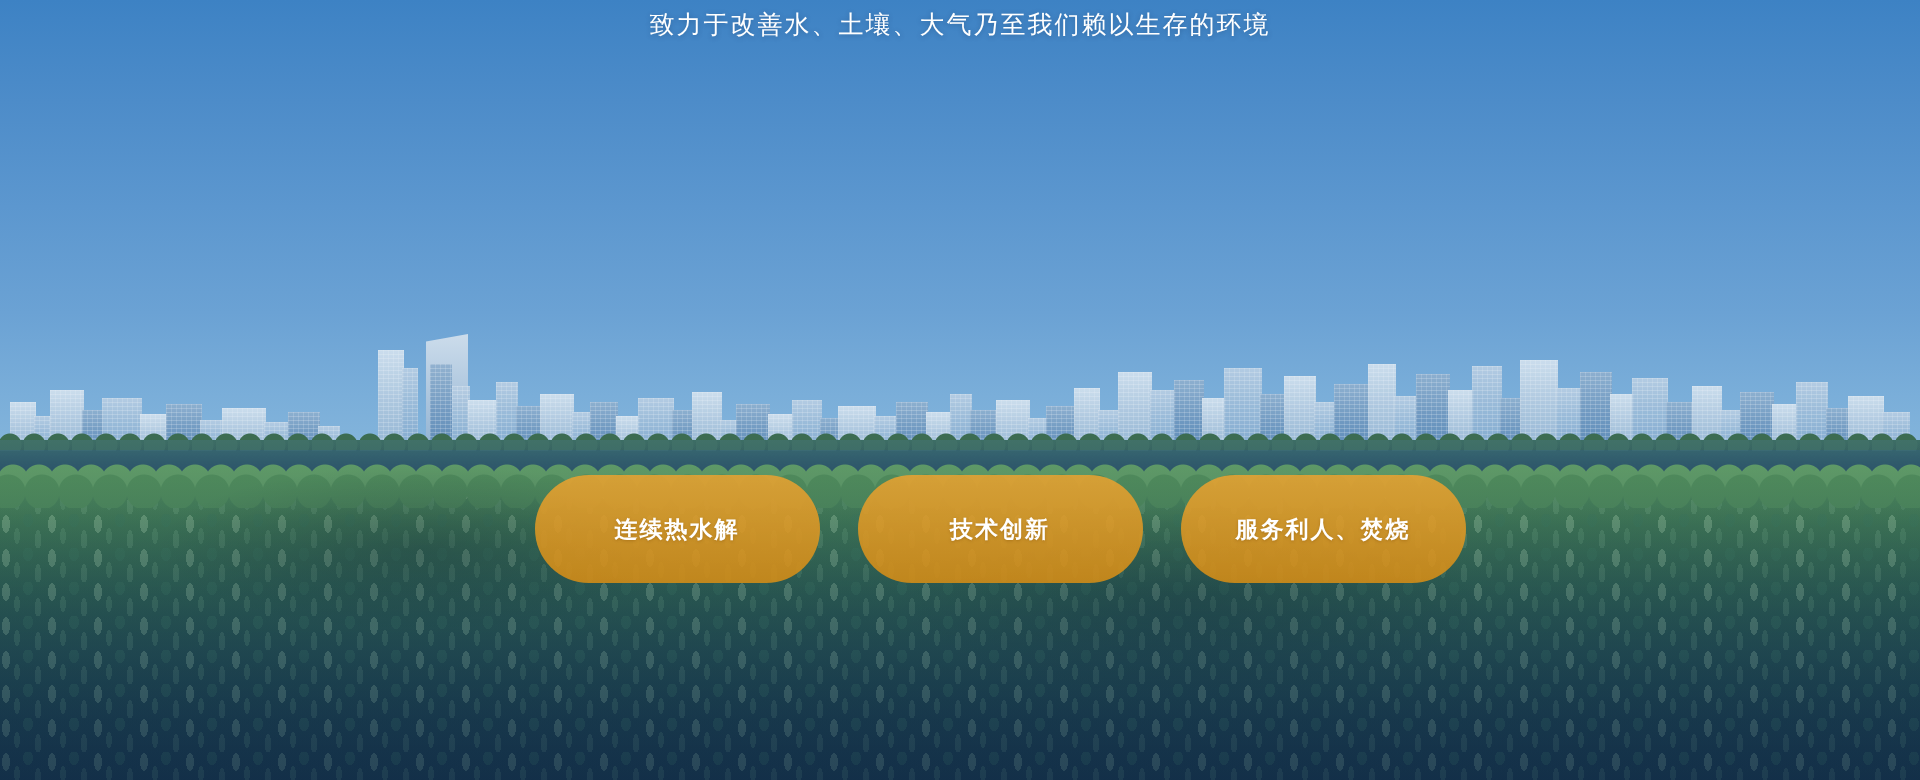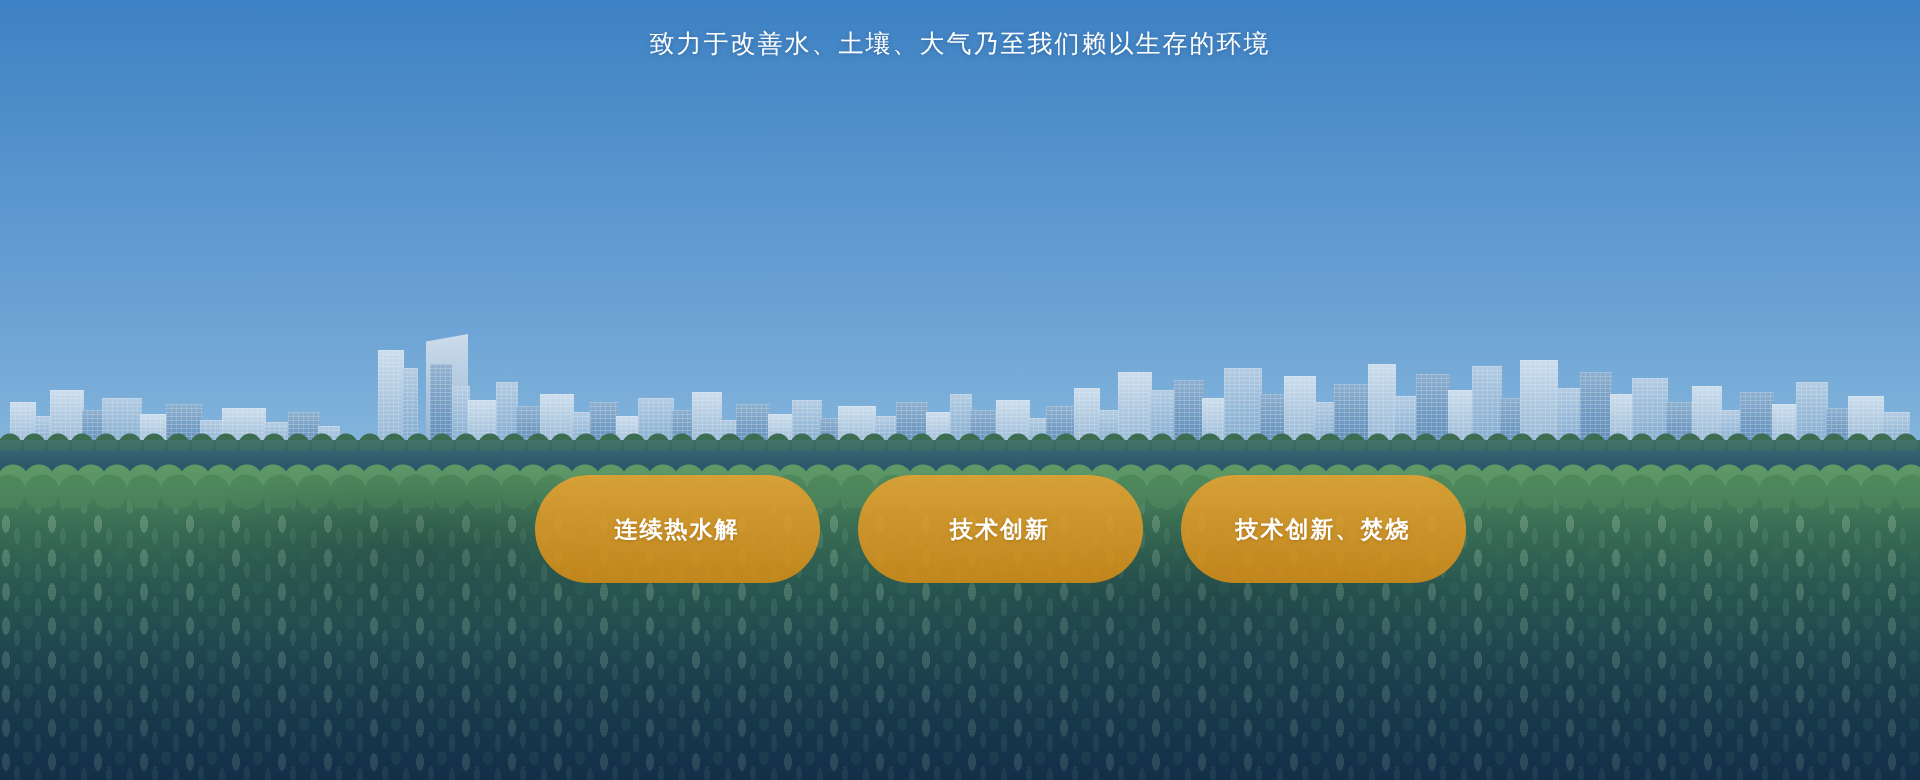--- a/index.html
+++ b/index.html
@@ -159,21 +159,21 @@
     margin-top:255px;
     color:#ffffff;
     font-size:50px;
     font-weight:700;
     letter-spacing:5px;
     line-height:1;
     white-space:pre;
     text-shadow:0 1px 5px rgba(20,50,90,.30);
   }
   .subhead{
-    margin-top:31px;
+    margin-top:12px;
     color:#ffffff;
     font-size:25px;
     font-weight:400;
     letter-spacing:2px;
     line-height:1;
     white-space:pre;
     text-shadow:0 1px 5px rgba(20,50,90,.35);
   }
 
   
@@ -317,17 +317,17 @@
   </div>
 
   <div class="pills">
     <button class="pill">
       <span class="pill-label">连续热水解</span>
     </button>
     <button class="pill">
       <span class="pill-label">技术创新</span>
     </button>
     <button class="pill">
-      <span class="pill-label">技术创新、焚烧</span>
+      <span class="pill-label">服务利人、焚烧</span>
     </button>
   </div>
 
 </div>
 
 </body></html>

